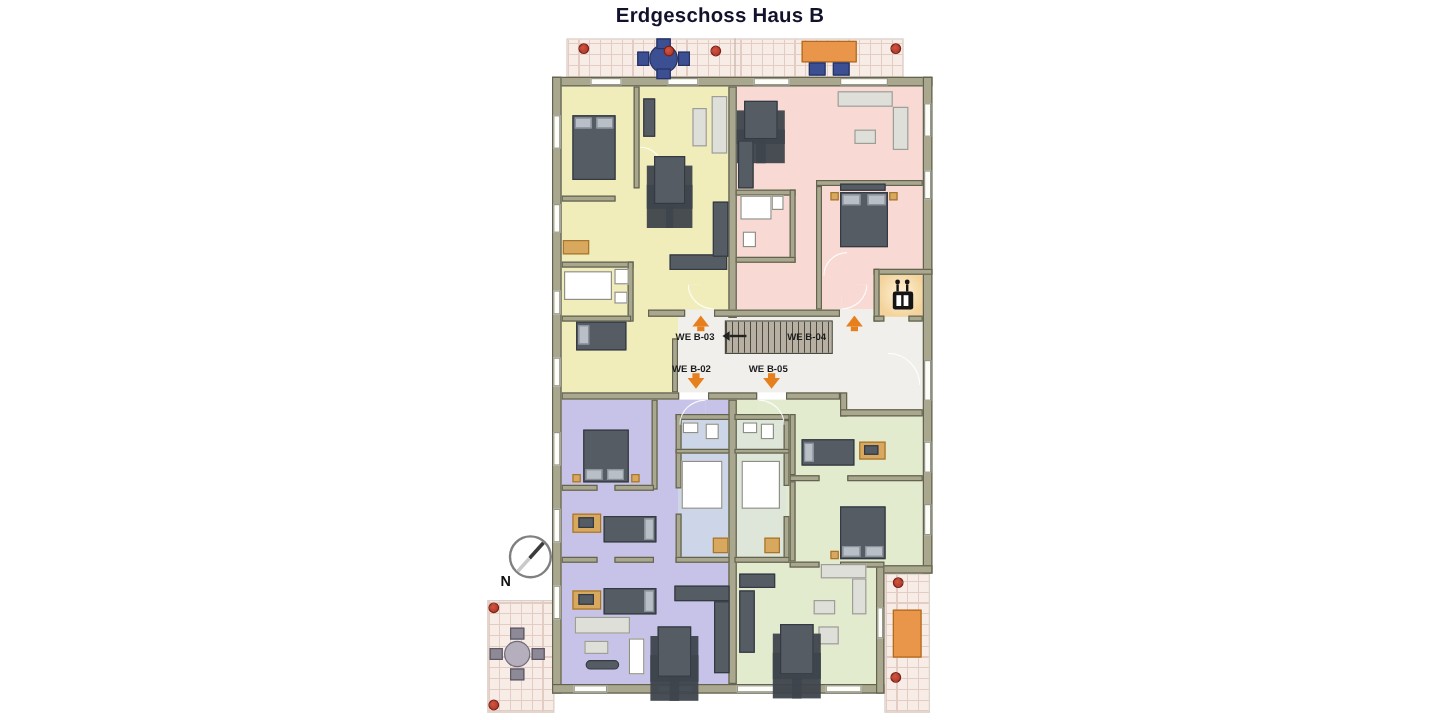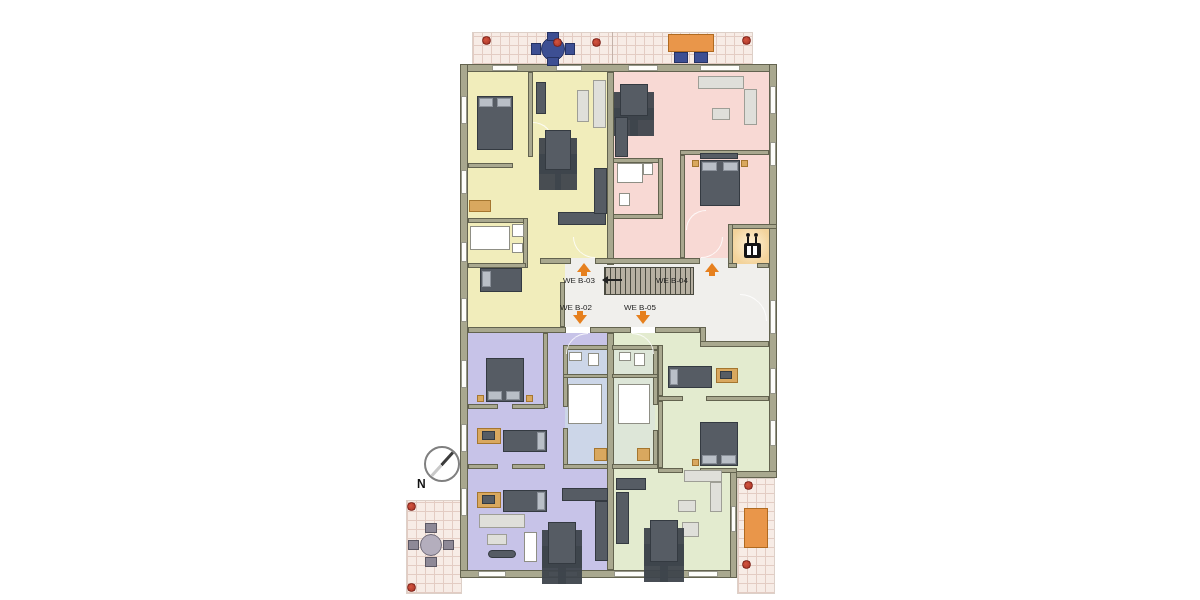--- a/index.html
+++ b/index.html
@@ -31,21 +31,21 @@
   .arc.br{border-right-width:1px;border-bottom-width:1px;border-bottom-right-radius:100%;}
   .arc.tl{border-left-width:1px;border-top-width:1px;border-top-left-radius:100%;}
   .arc.tr{border-right-width:1px;border-top-width:1px;border-top-right-radius:100%;}
   
   #stairs{position:absolute;left:604px;top:267px;width:90px;height:28px;box-sizing:border-box;
     border:1px solid #4a4a40;background:repeating-linear-gradient(90deg,#4a4a40 0 1px,var(--stair) 1px 5px);}
   #stair-arrow{position:absolute;left:608px;top:279px;width:14px;height:2px;background:#222;}
   #stair-arrow::before{content:'';position:absolute;left:-6px;top:-3px;width:0;height:0;
     border-top:4px solid transparent;border-bottom:4px solid transparent;border-right:6px solid #222;}
   
-  .unit-label{position:absolute;font-size:8px;font-weight:normal;color:#1c1c1c;white-space:nowrap;}
+  .unit-label{position:absolute;font-size:8px;font-weight:bold;color:#1c1c1c;white-space:nowrap;}
   .arr{position:absolute;width:0;height:0;}
   .arr.up{border-left:7px solid transparent;border-right:7px solid transparent;border-bottom:9px solid var(--arrow);}
   .arr.up::after{content:'';position:absolute;left:-3px;top:9px;width:6px;height:4px;background:var(--arrow);}
   .arr.down{border-left:7px solid transparent;border-right:7px solid transparent;border-top:9px solid var(--arrow);}
   .arr.down::after{content:'';position:absolute;left:-3px;top:-13px;width:6px;height:4px;background:var(--arrow);}
   
   #elev-room{position:absolute;left:733px;top:229px;width:36px;height:35px;
     background:radial-gradient(circle at 50% 45%,#fff3d8 0%,var(--elev) 75%);}
   #elev-box{position:absolute;left:744px;top:243px;width:17px;height:15px;background:#151515;border-radius:2px;}
   #elev-box::before{content:'';position:absolute;left:3px;top:3px;width:4px;height:9px;background:#fff;}
@@ -57,20 +57,21 @@
     border-radius:50%;background:#fff;overflow:hidden;}
   #needle{position:absolute;left:14px;top:-2px;width:3px;height:38px;
     background:linear-gradient(180deg,#3c3c3c 0 50%,#c9c9c9 50% 100%);transform:rotate(42deg);}
   #compass-n{position:absolute;left:417px;top:477px;font-size:12px;font-weight:bold;color:#111;}
   .lounge{border-radius:5px;}
 </style>
 </head>
 <body>
 
 <div id="stage">
+  <div id="title">Erdgeschoss Haus B</div>
 
   <div class="room tiles" style="left:472px;top:32px;width:281px;height:33px;"></div>
   <div class="abs" style="left:612px;top:32px;width:1px;height:33px;background:#c4b2a9;"></div>
   <div class="room tiles" style="left:406px;top:500px;width:56px;height:94px;"></div>
 
   <div class="room" style="left:468px;top:72px;width:140px;height:193px;background:var(--yellow);"></div>
   <div class="room" style="left:468px;top:265px;width:97px;height:62px;background:var(--yellow);"></div>
   <div class="room" style="left:614px;top:72px;width:155px;height:186px;background:var(--pink);"></div>
   <div class="room" style="left:565px;top:258px;width:204px;height:69px;background:var(--hall);"></div>
   <div class="room" style="left:468px;top:333px;width:140px;height:237px;background:var(--purple);"></div>

